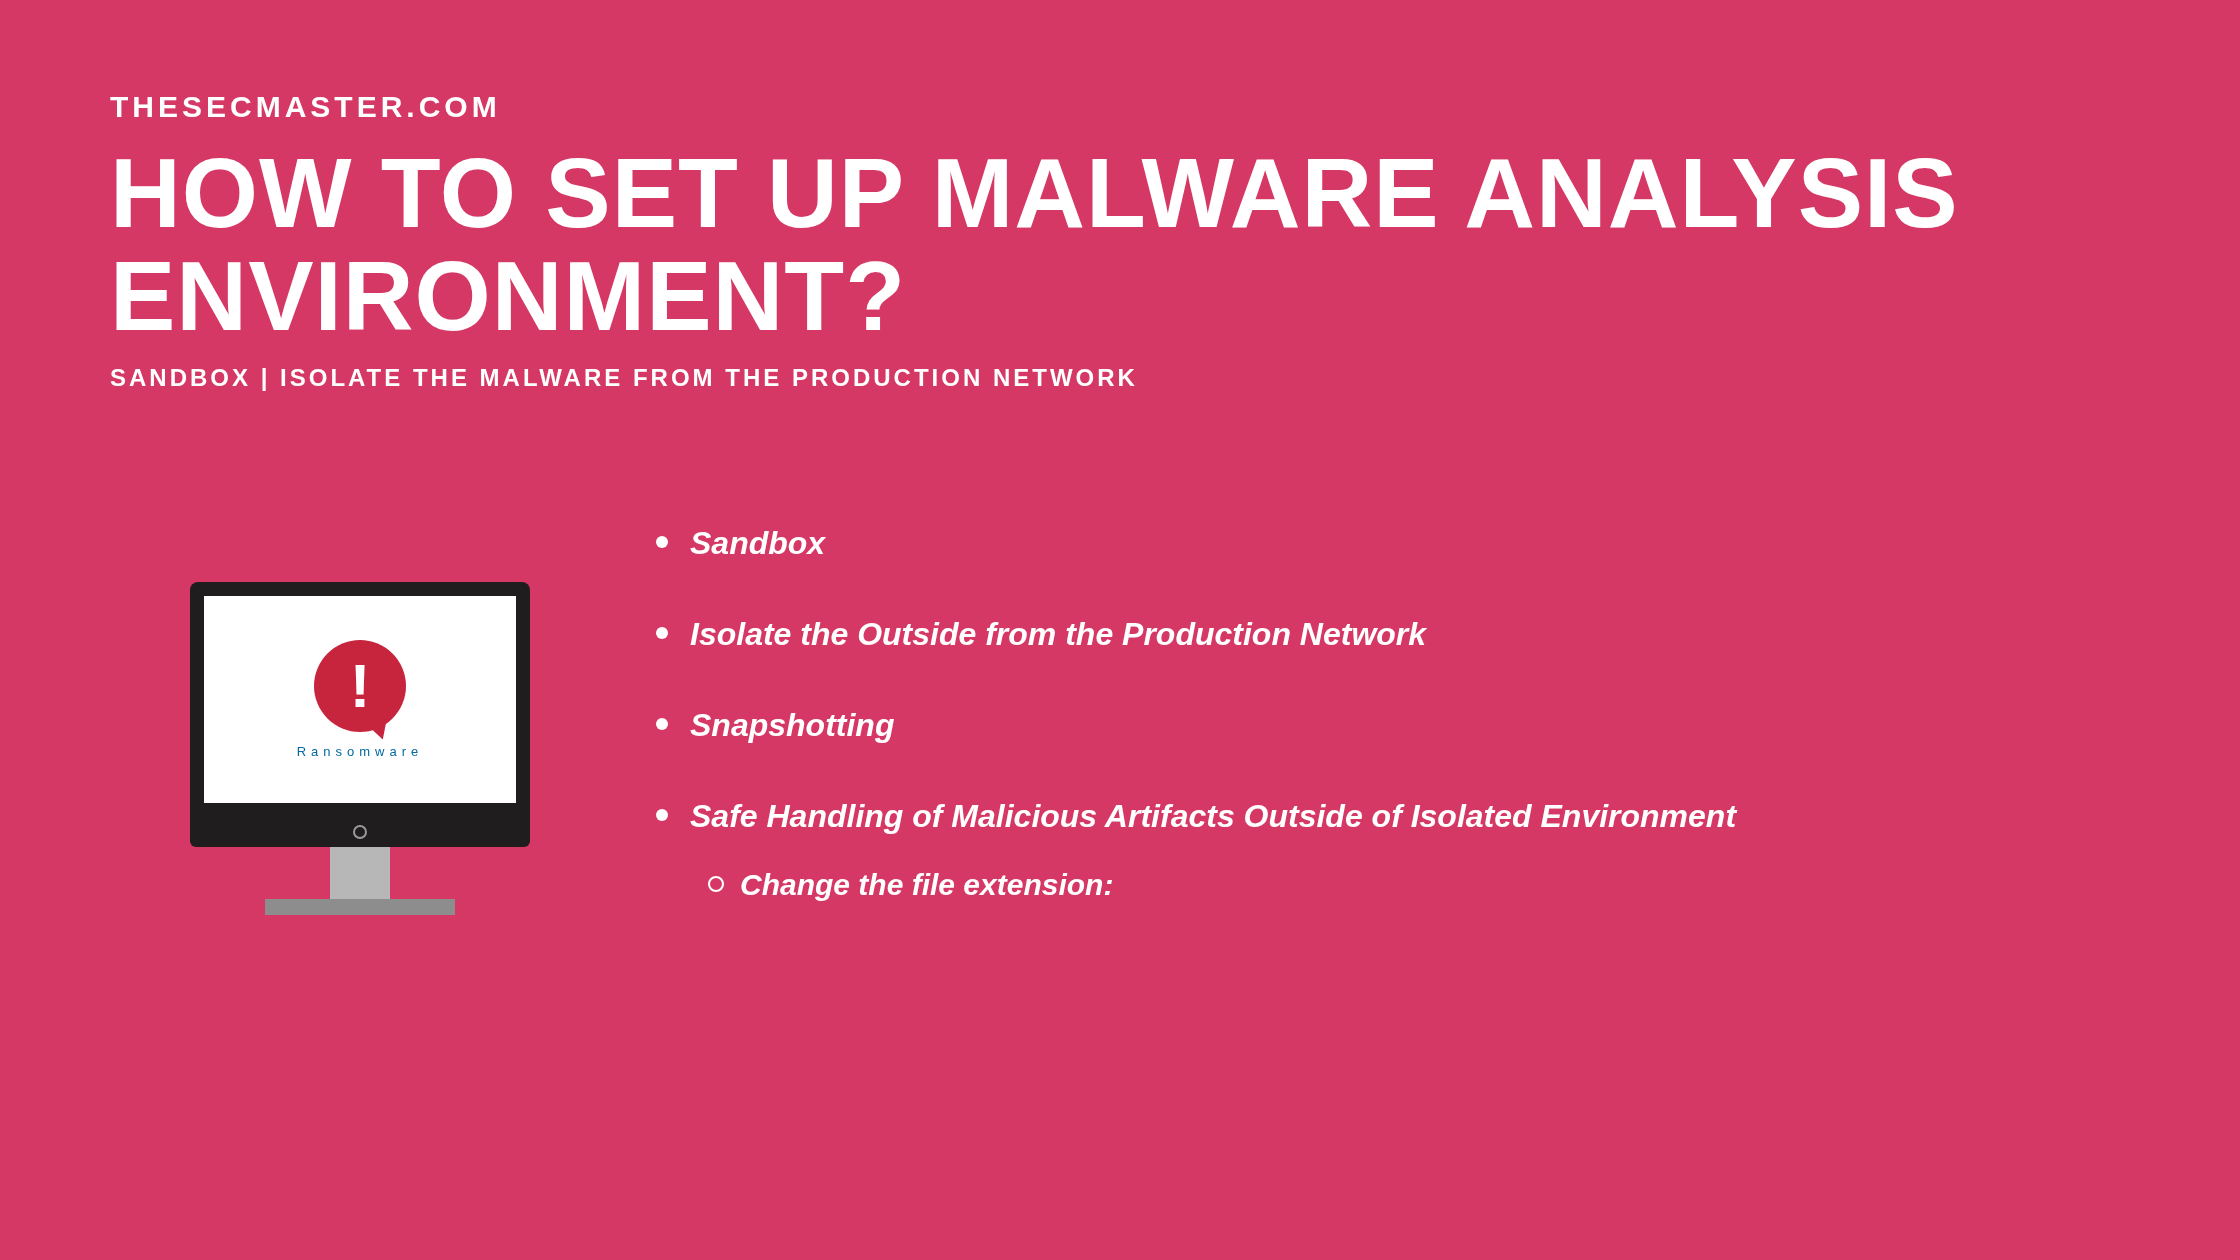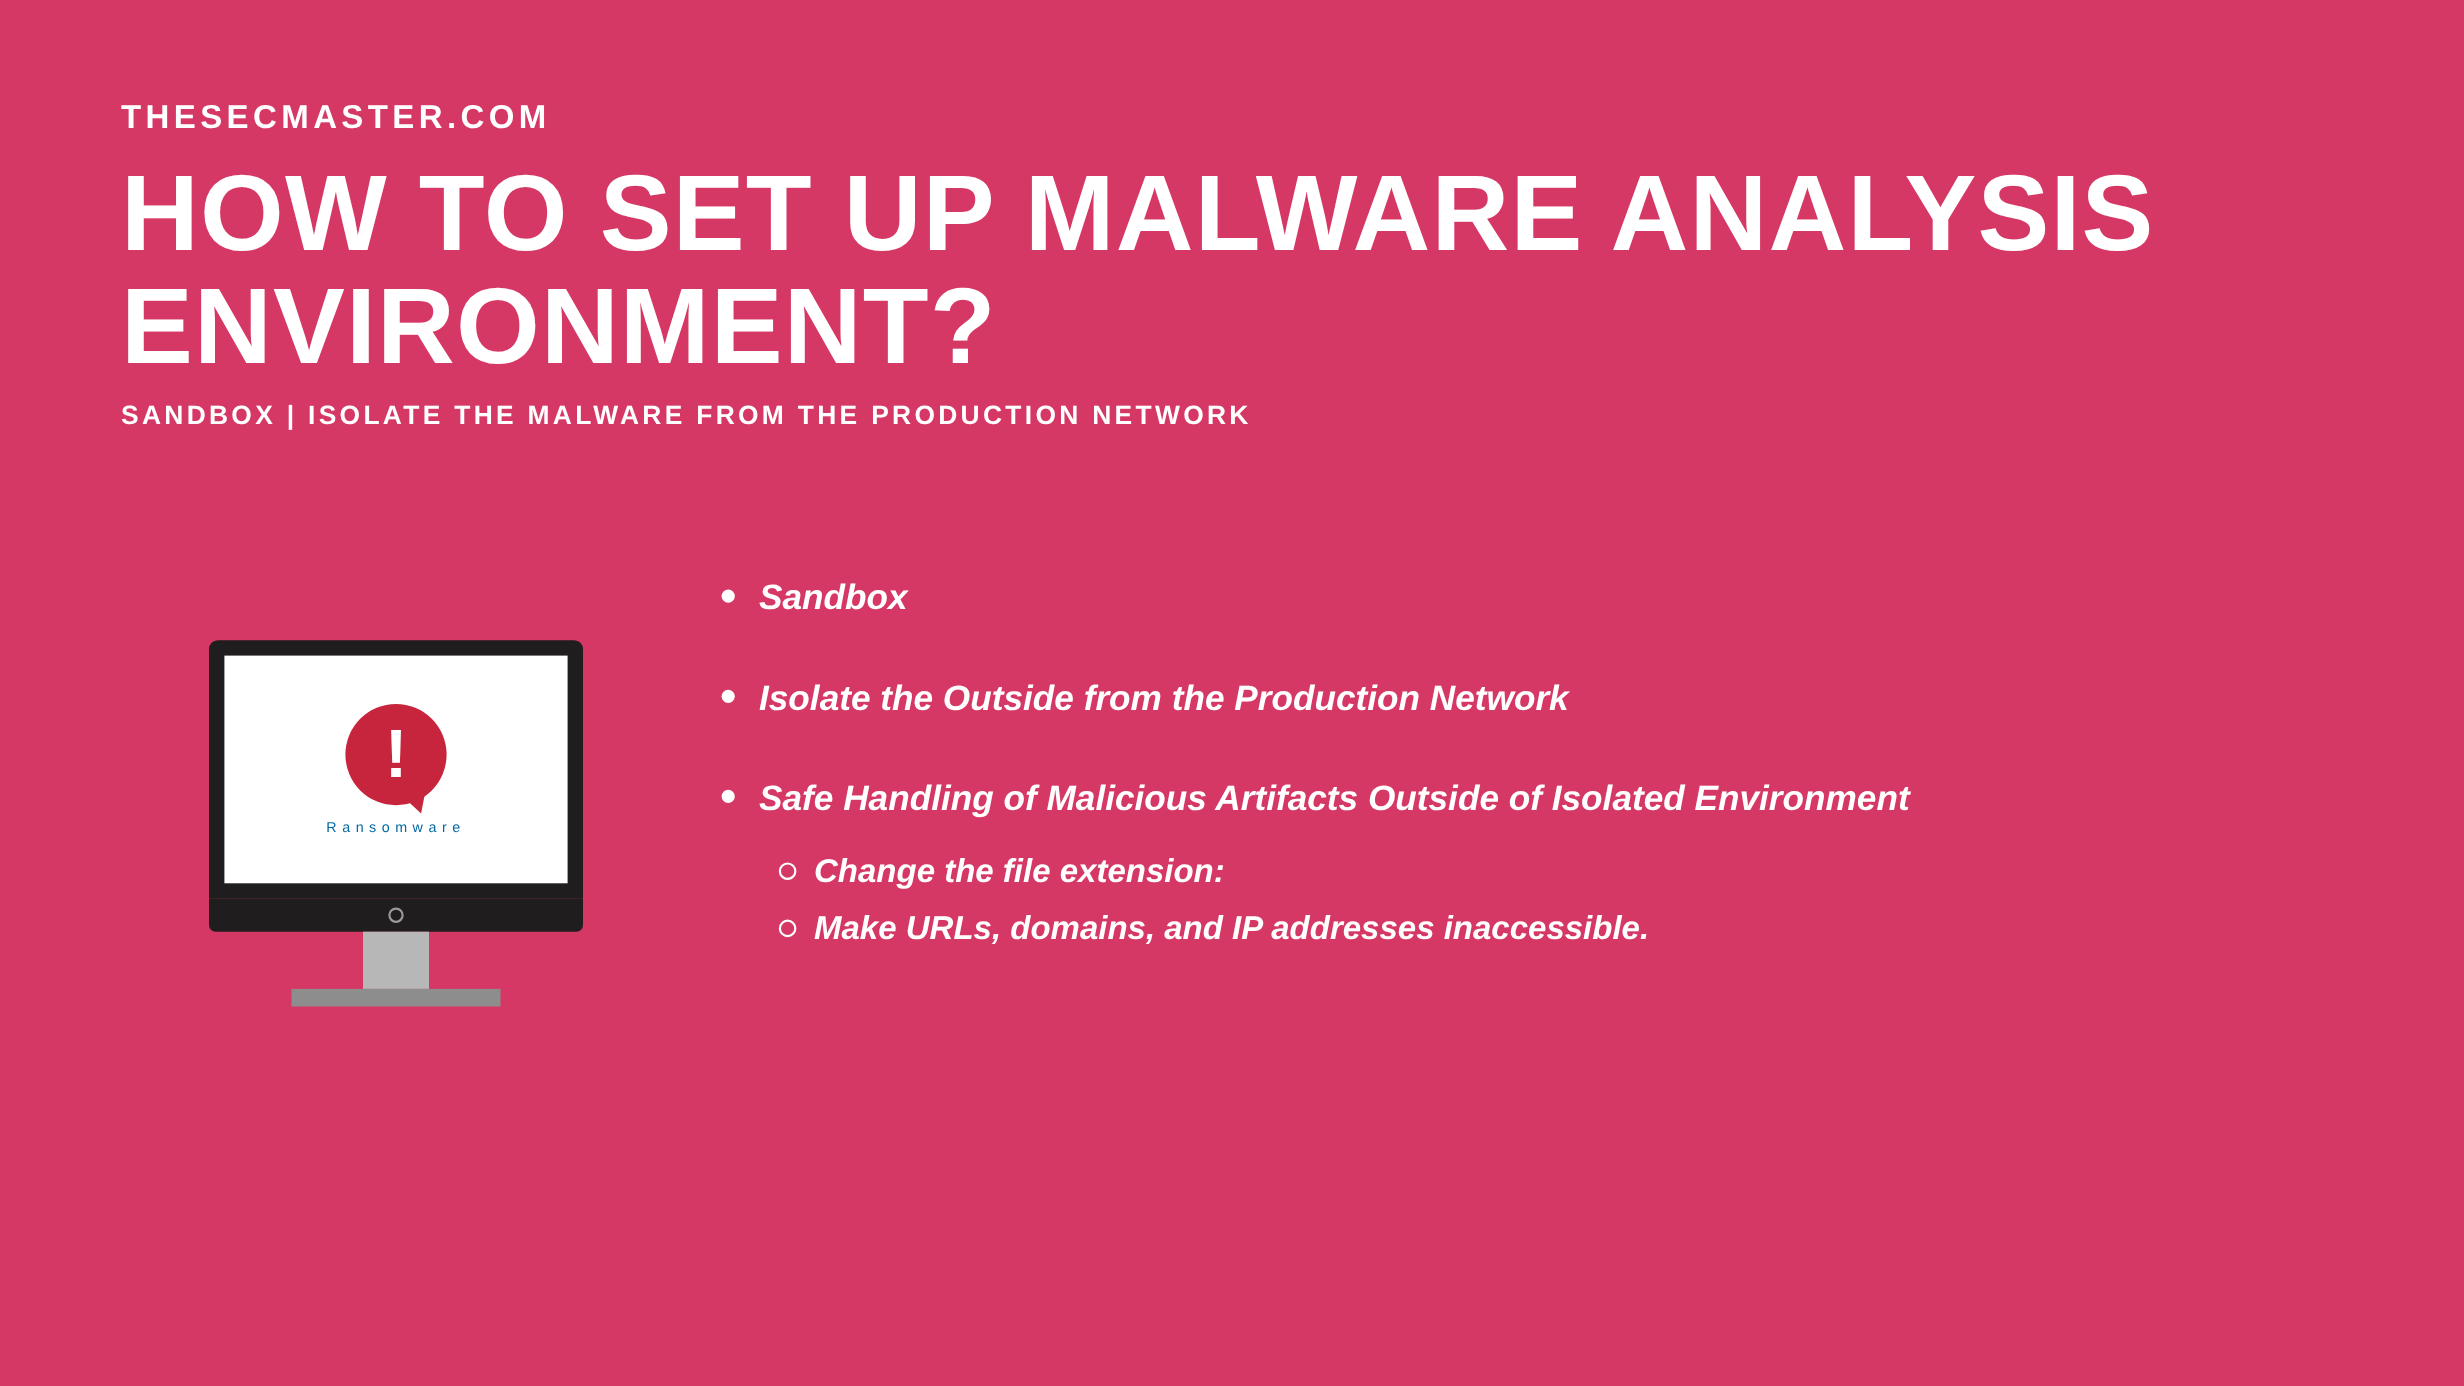--- a/index.html
+++ b/index.html
@@ -211,24 +211,24 @@
         </div>
         <div class="neck"></div>
         <div class="base"></div>
       </div>
     </div>
 
     <div class="bullets">
       <ul class="primary">
         <li><span>Sandbox</span></li>
         <li><span>Isolate the Outside from the Production Network</span></li>
+        <li><span>Snapshotting</span></li>
         <li>
           <span>Safe Handling of Malicious Artifacts Outside of Isolated Environment</span>
           <ul class="secondary">
             <li><span>Change the file extension:</span></li>
-            <li><span>Make URLs, domains, and IP addresses inaccessible.</span></li>
           </ul>
         </li>
       </ul>
     </div>
 
   </div>
 </div>
 
 </body></html>

